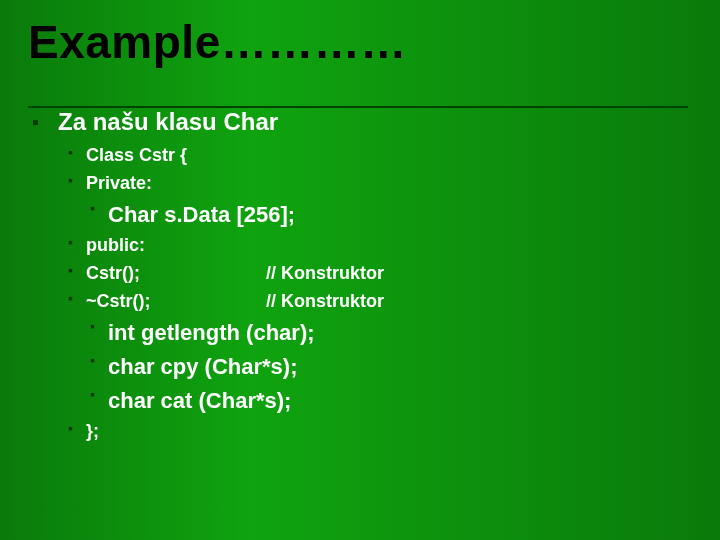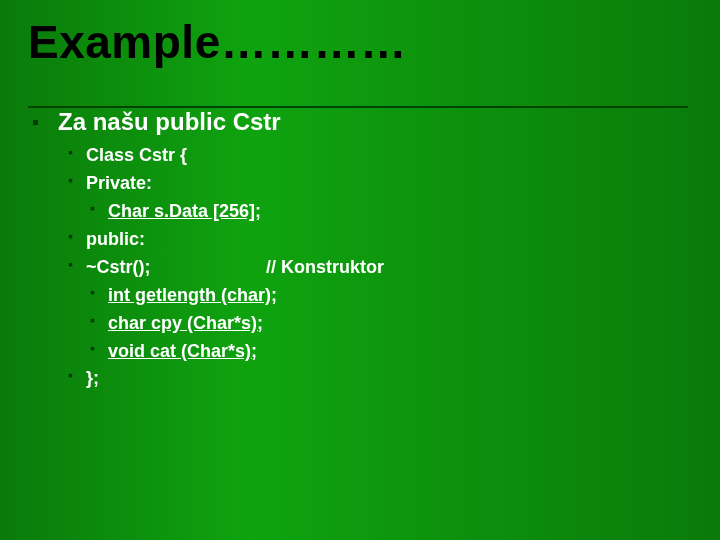--- a/index.html
+++ b/index.html
@@ -76,23 +76,22 @@
   }
   .lvl2 > li::before {
     font-size: 14px;
     left: -18px;
     top: 1px;
   }
   .lvl3 {
     padding-left: 22px;
   }
   .lvl3 > li {
-    font-size: 18px;
+    font-size: 22px;
     line-height: 1.55;
-    text-decoration: underline;
   }
   .lvl3 > li::before {
     font-size: 14px;
     left: -18px;
     top: 1px;
   }
   
   .pair-left {
     display: inline-block;
     min-width: 180px;
@@ -102,36 +101,39 @@
 <body>
 
 <div class="slide">
 
   <div class="title">Example…………</div>
   <div class="title-underline"></div>
 
   <div class="content">
     <ul class="lvl1">
       <li>
-        <span>Za našu public Cstr</span>
+        <span>Za našu klasu Char</span>
         <ul class="lvl2">
           <li>Class Cstr {</li>
           <li>
             <span>Private:</span>
             <ul class="lvl3">
               <li>Char  s.Data [256];</li>
             </ul>
           </li>
           <li>public:</li>
           <li>
+            <span class="pair-left">Cstr();</span><span>// Konstruktor</span>
+          </li>
+          <li>
             <span class="pair-left">~Cstr();</span><span>// Konstruktor</span>
             <ul class="lvl3">
               <li>int getlength (char);</li>
               <li>char cpy (Char*s);</li>
-              <li>void cat (Char*s);</li>
+              <li>char cat (Char*s);</li>
             </ul>
           </li>
           <li>};</li>
         </ul>
       </li>
     </ul>
   </div>
 
 </div>
 

